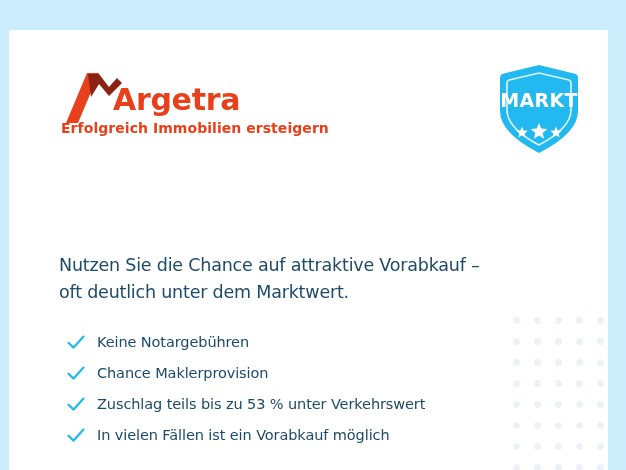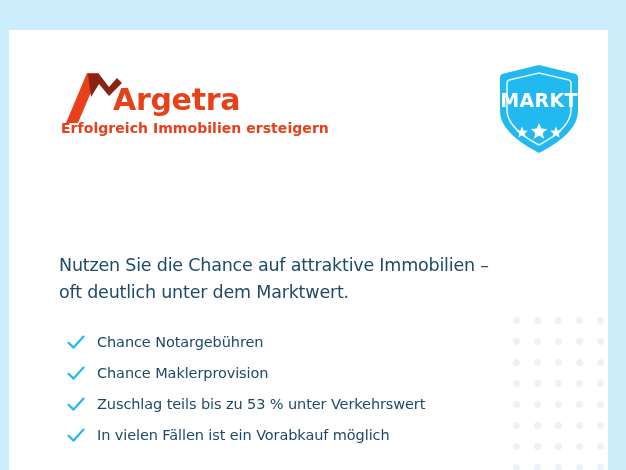--- a/index.html
+++ b/index.html
@@ -258,30 +258,30 @@
       <div class="badge-text-top">MARKT</div>
       <svg class="badge-stars" viewBox="0 0 86 18">
         <polygon fill="#FFFFFF" points="26,4.5 27.6,8.4 31.8,8.7 28.6,11.4 29.6,15.5 26,13.2 22.4,15.5 23.4,11.4 20.2,8.7 24.4,8.4"></polygon>
         <polygon fill="#FFFFFF" points="43,1 45.3,6.6 51.3,7 46.7,10.9 48.1,16.8 43,13.5 37.9,16.8 39.3,10.9 34.7,7 40.7,6.6"></polygon>
         <polygon fill="#FFFFFF" points="60,4.5 61.6,8.4 65.8,8.7 62.6,11.4 63.6,15.5 60,13.2 56.4,15.5 57.4,11.4 54.2,8.7 58.4,8.4"></polygon>
       </svg>
     </div>
 
 
     <div class="subhead">
-      <span class="sub-line">Nutzen Sie die Chance auf attraktive Immobilien –</span>
+      <span class="sub-line">Nutzen Sie die Chance auf attraktive Vorabkauf –</span>
       <span class="sub-line">oft deutlich unter dem Marktwert.</span>
     </div>
 
     <div class="bullets">
       <div class="bullet-row">
         <svg class="check-icon" viewBox="0 0 22 22">
             <path d="M3.5 11.8 L8.6 16.6 L18.5 5.6" fill="none" stroke="#22B8F0" stroke-width="2.2" stroke-linecap="round" stroke-linejoin="round"></path>
           </svg>
-        <span class="bullet-label">Chance Notargebühren</span>
+        <span class="bullet-label">Keine Notargebühren</span>
       </div>
       <div class="bullet-row">
         <svg class="check-icon" viewBox="0 0 22 22">
             <path d="M3.5 11.8 L8.6 16.6 L18.5 5.6" fill="none" stroke="#22B8F0" stroke-width="2.2" stroke-linecap="round" stroke-linejoin="round"></path>
           </svg>
         <span class="bullet-label">Chance Maklerprovision</span>
       </div>
       <div class="bullet-row">
         <svg class="check-icon" viewBox="0 0 22 22">
             <path d="M3.5 11.8 L8.6 16.6 L18.5 5.6" fill="none" stroke="#22B8F0" stroke-width="2.2" stroke-linecap="round" stroke-linejoin="round"></path>

